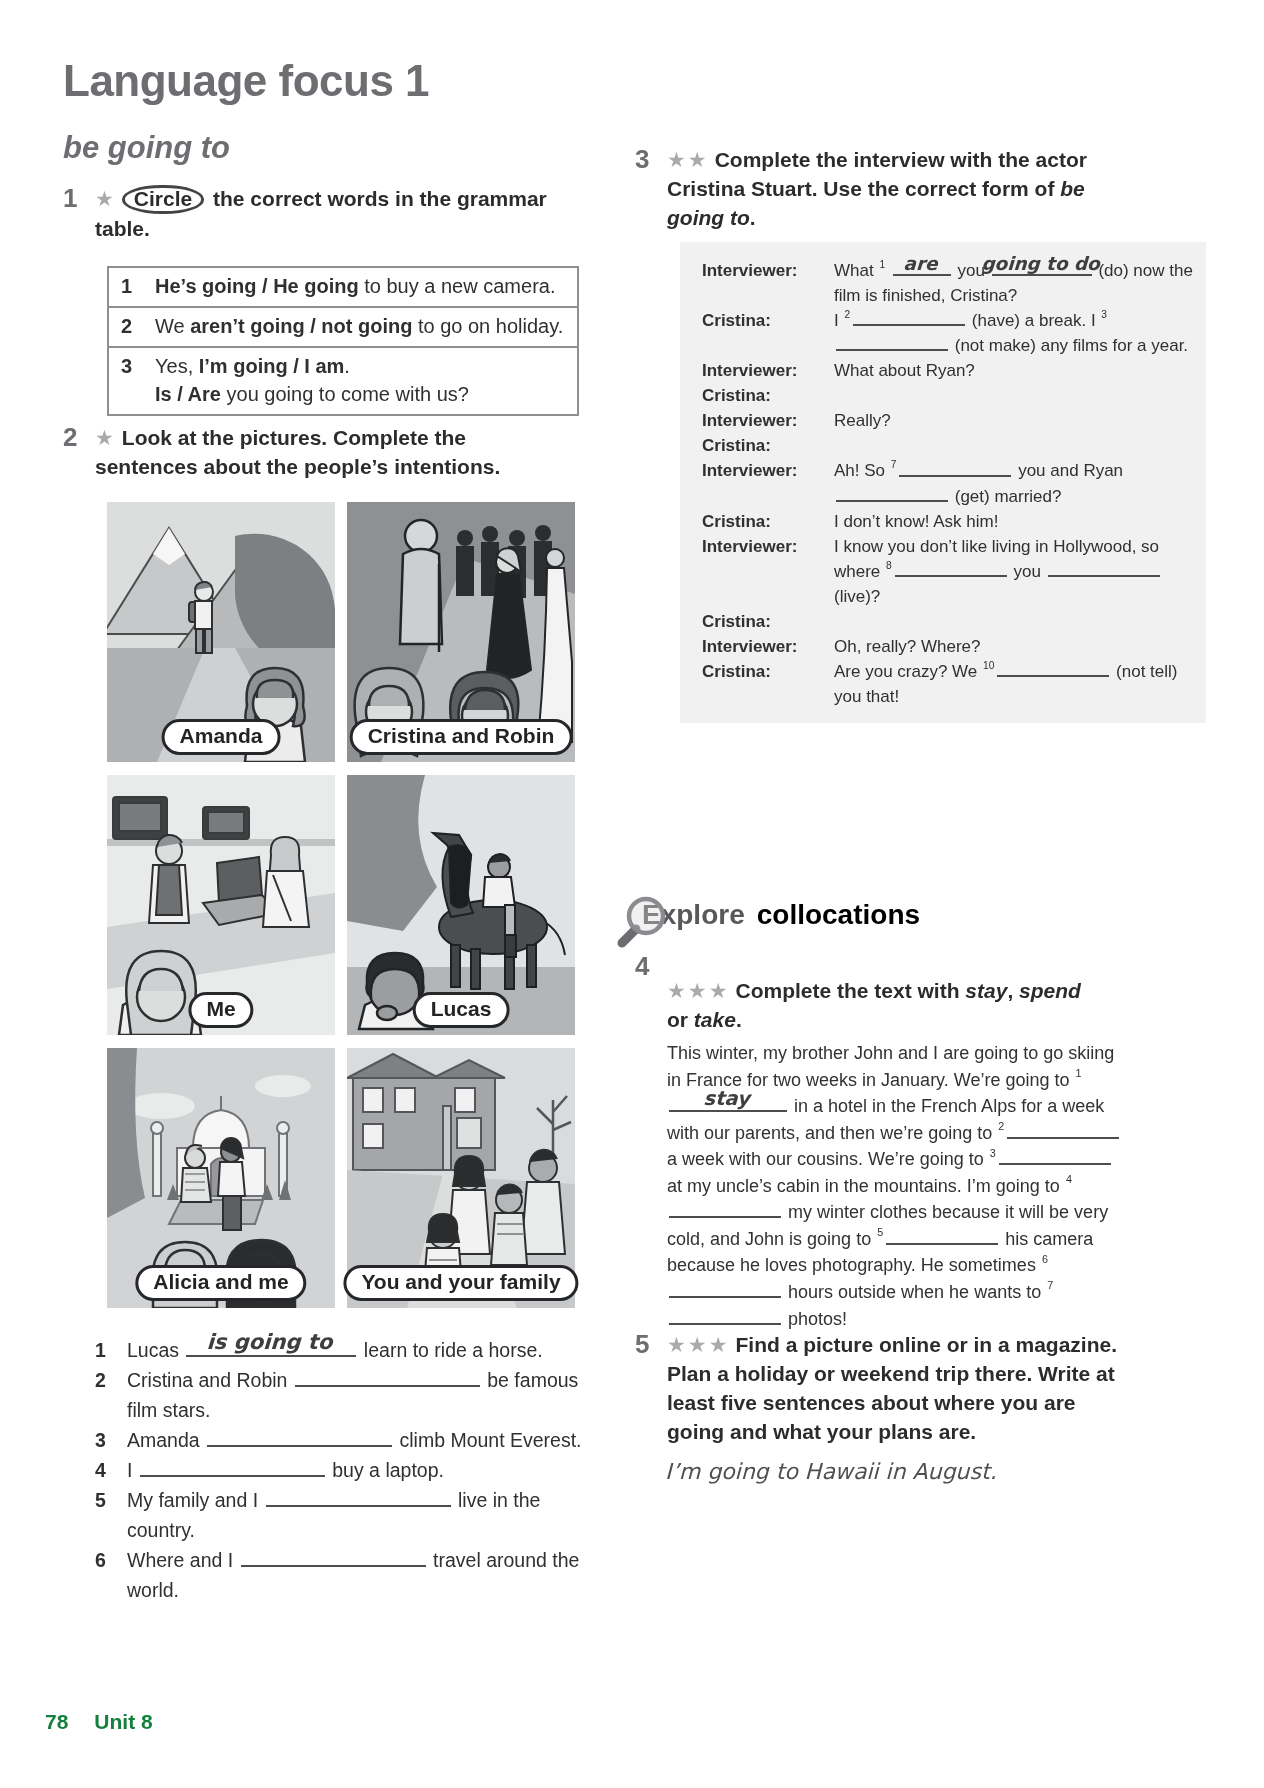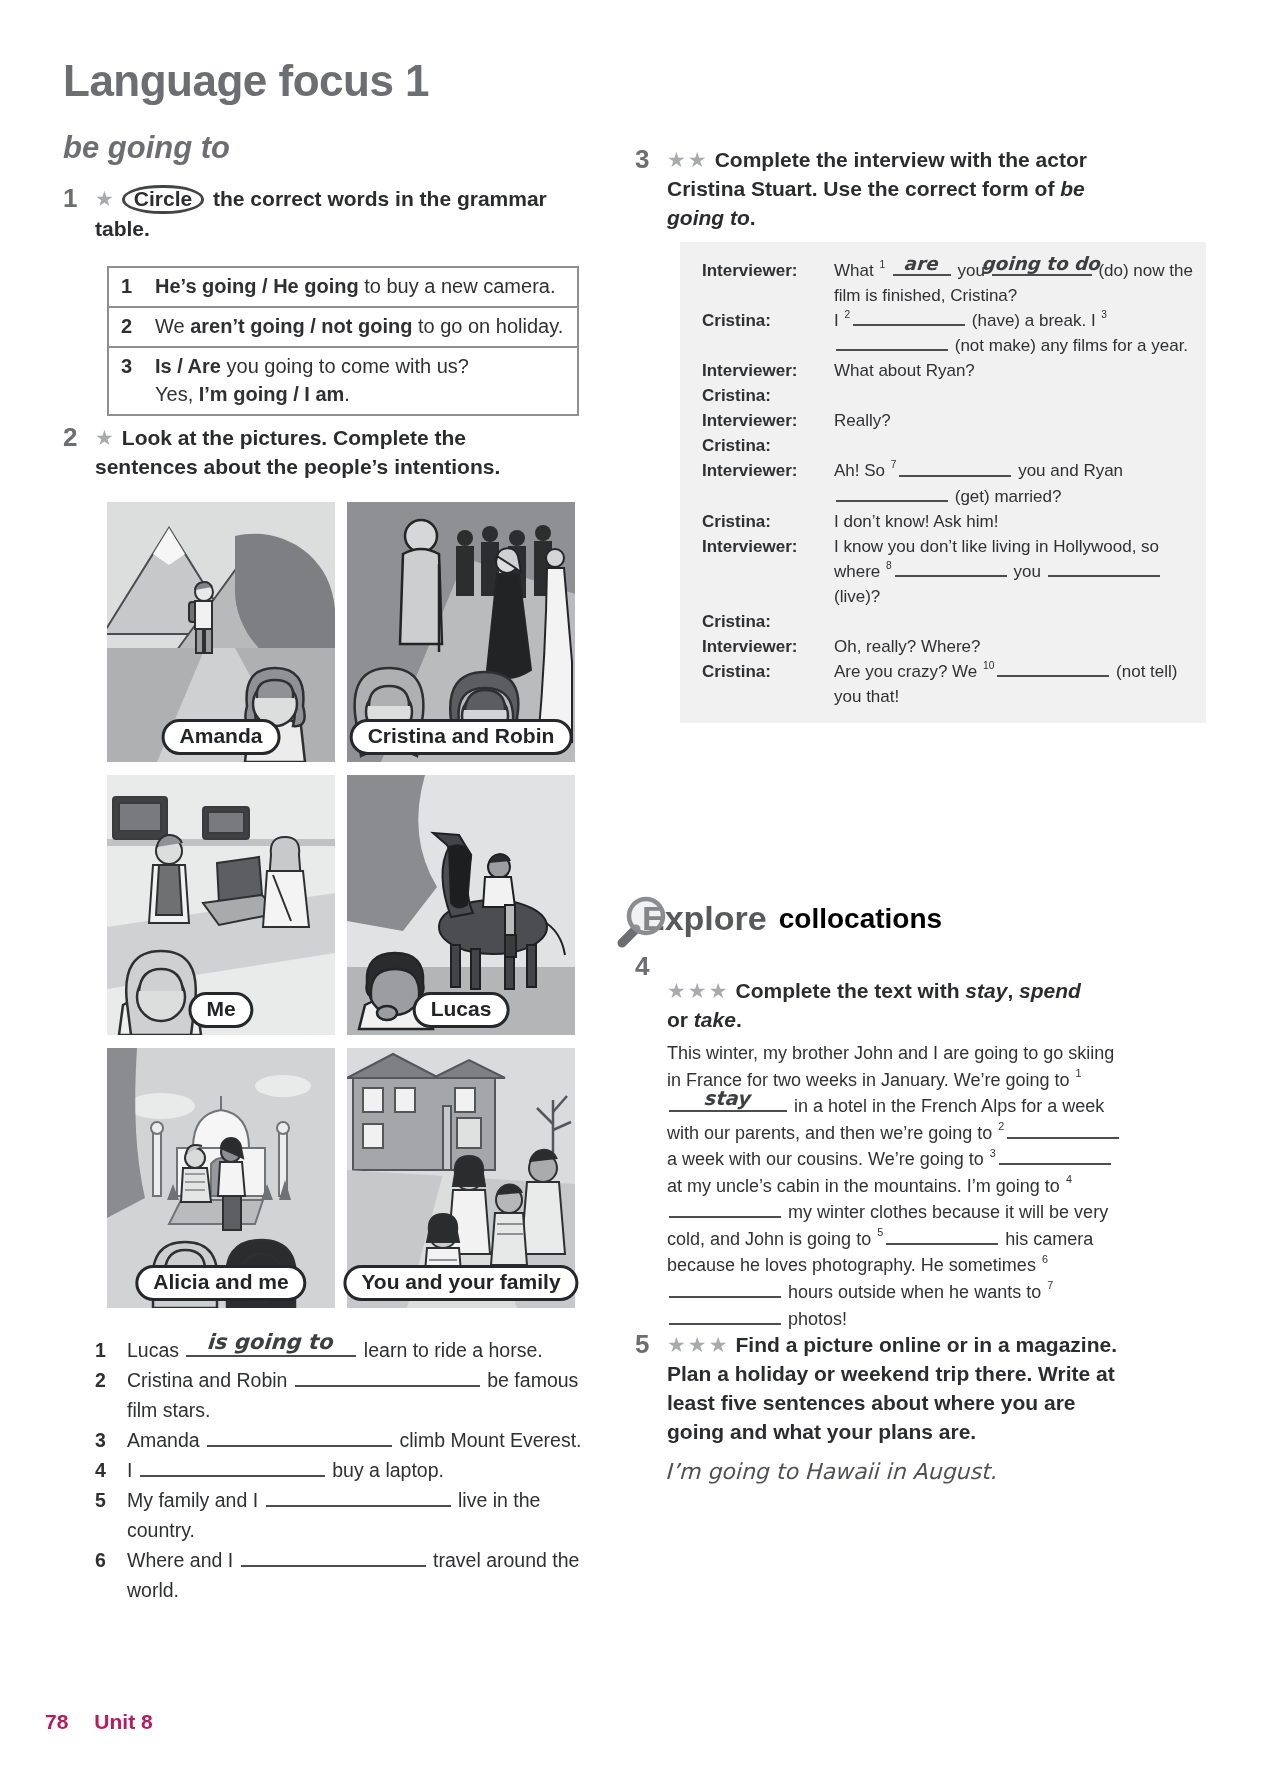--- a/index.html
+++ b/index.html
@@ -54,33 +54,33 @@
   #ex3{left:635px;top:145px;width:497px;}
   #ex3 .exbody{max-width:455px;}
   #interview-box{left:680px;top:242px;width:526px;background:#f1f1f2;padding:16px 12px 14px 22px;
                  box-sizing:border-box;}
   .turn{display:grid;grid-template-columns:132px 1fr;font-size:17px;line-height:25px;}
   .speaker{font-weight:bold;}
 
   #explore{left:628px;top:899px;height:46px;}
   #explore .wrap{position:relative;display:flex;align-items:center;padding-left:14px;}
   #explore .lens{position:absolute;left:-14px;top:-10px;width:62px;height:62px;}
-  .explore-word{font-size:34px;font-weight:bold;color:#58595b;}
+  .explore-word{font-size:28px;font-weight:bold;color:#58595b;}
   .explore-topic{font-size:28px;font-weight:bold;color:#000000;margin-left:12px;}
 
   #ex4{left:635px;top:952px;width:500px;}
   #ex4 .exbody{max-width:462px;margin-top:24px;}
   #ex4-paragraph{font-size:18px;line-height:26.5px;margin:6px 0 0;max-width:455px;color:#313234;}
 
   #ex5{left:635px;top:1330px;width:510px;}
   #ex5 .exbody{max-width:470px;}
   .hand-example{margin-top:13px;font-style:italic;font-size:22px;color:#4f5052;
                 transform:skewX(-4deg);transform-origin:left;font-family:"DejaVu Sans",sans-serif;}
 
-  #footer{left:45px;top:1710px;display:flex;gap:26px;font-weight:bold;font-size:21px;color:#be185d;}
+  #footer{left:45px;top:1710px;display:flex;gap:26px;font-weight:bold;font-size:21px;color:#15803d;}
 </style>
 </head>
 <body>
 
 <div id="page">
 
   <div class="abs" id="page-title">Language focus 1</div>
   <div class="abs" id="page-subtitle">be going to</div>
 
   <div class="abs ex" style="left:63px;top:184px;width:510px;">
@@ -95,22 +95,22 @@
       <span class="tnum">1</span>
       <span><span class="b">He’s going / He going</span><span> to buy a new camera.</span></span>
     </div>
     <div class="trow">
       <span class="tnum">2</span>
       <span><span>We </span><span class="b">aren’t going / not going</span><span> to go on holiday.</span></span>
     </div>
     <div class="trow">
       <span class="tnum">3</span>
       <span>
+        <span style="display:block;"><span>Yes, </span><span class="b">I’m going / I am</span><span>.</span></span>
         <span style="display:block;"><span class="b">Is / Are</span><span> you going to come with us?</span></span>
-        <span style="display:block;"><span>Yes, </span><span class="b">I’m going / I am</span><span>.</span></span>
       </span>
     </div>
   </div>
 
   <div class="abs ex" style="left:63px;top:423px;width:480px;">
     <div class="exnum">2</div>
     <div class="exbody" style="max-width:432px;">
       <div class="exhead"><span class="stars">★</span><span><span class="b">Look at the pictures. Complete the sentences about the people’s intentions.</span></span></div>
     </div>
   </div>

